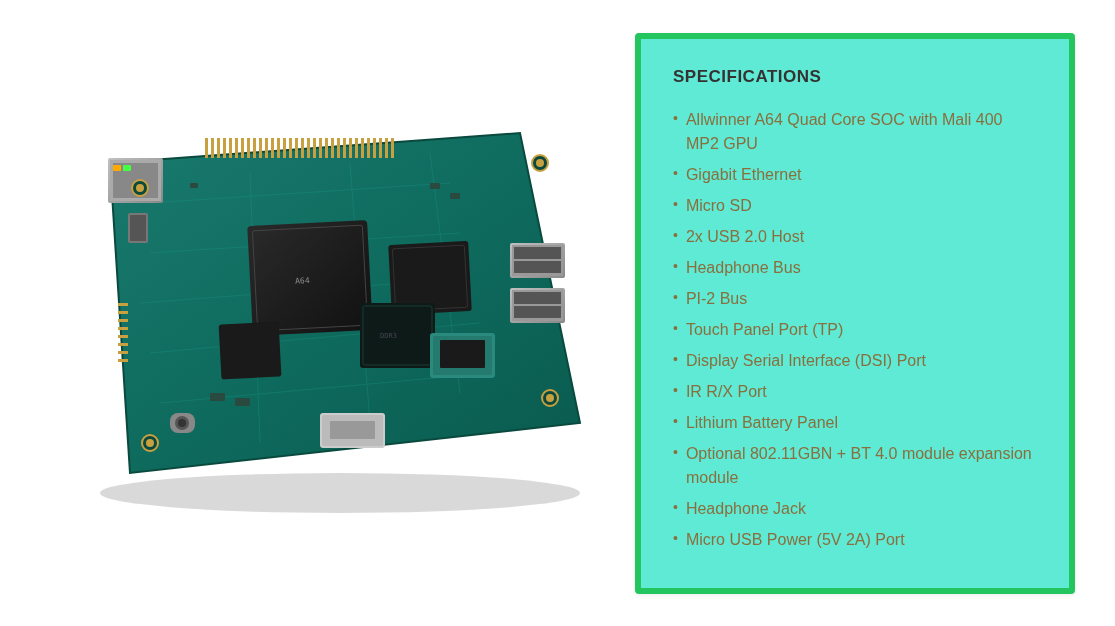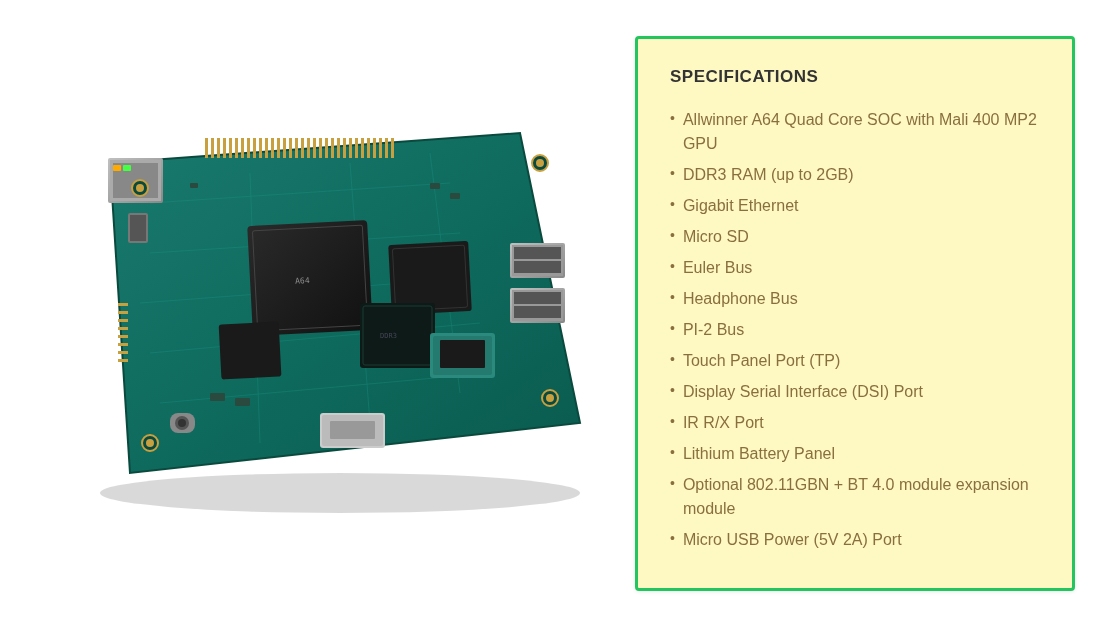--- a/index.html
+++ b/index.html
@@ -37,22 +37,22 @@
     }
 
     
     .board-image {
       width: 560px;
       height: 420px;
     }
 
     .specs-section {
       width: 440px;
-      background-color: #fef9c3;
-      border: 3px solid #22c55e;
+      background-color: #5eead4;
+      border: 6px solid #22c55e;
       border-radius: 4px;
       padding: 28px 32px 32px 32px;
       box-shadow: 0 1px 4px rgba(0,0,0,0.08);
     }
 
     .specs-title {
       font-size: 17px;
       font-weight: 700;
       color: #333333;
       letter-spacing: 0.5px;
@@ -267,28 +267,28 @@
 
       <rect x="78" y="110" width="20" height="30" rx="2" fill="#777"></rect>
       <rect x="80" y="112" width="16" height="26" fill="#555"></rect>
     </svg>
   </div>
 
   <div class="specs-section">
     <div class="specs-title">SPECIFICATIONS</div>
     <ul class="specs-list">
     <li>Allwinner A64 Quad Core SOC with Mali 400 MP2 GPU</li>
-        <li>DDR3 RAM (up to 2GB)</li>
         <li>Gigabit Ethernet</li>
         <li>Micro SD</li>
-        <li>Euler Bus</li>
+        <li>2x USB 2.0 Host</li>
         <li>Headphone Bus</li>
         <li>PI-2 Bus</li>
         <li>Touch Panel Port (TP)</li>
         <li> Display Serial Interface (DSI) Port</li>
         <li>IR R/X Port</li>
         <li>Lithium Battery Panel</li>
         <li>Optional 802.11GBN + BT 4.0 module expansion module</li>
+        <li>Headphone Jack</li>
         <li>Micro USB Power (5V 2A) Port</li>
       </ul>
   </div>
 
 </div>
 
 </body></html>

